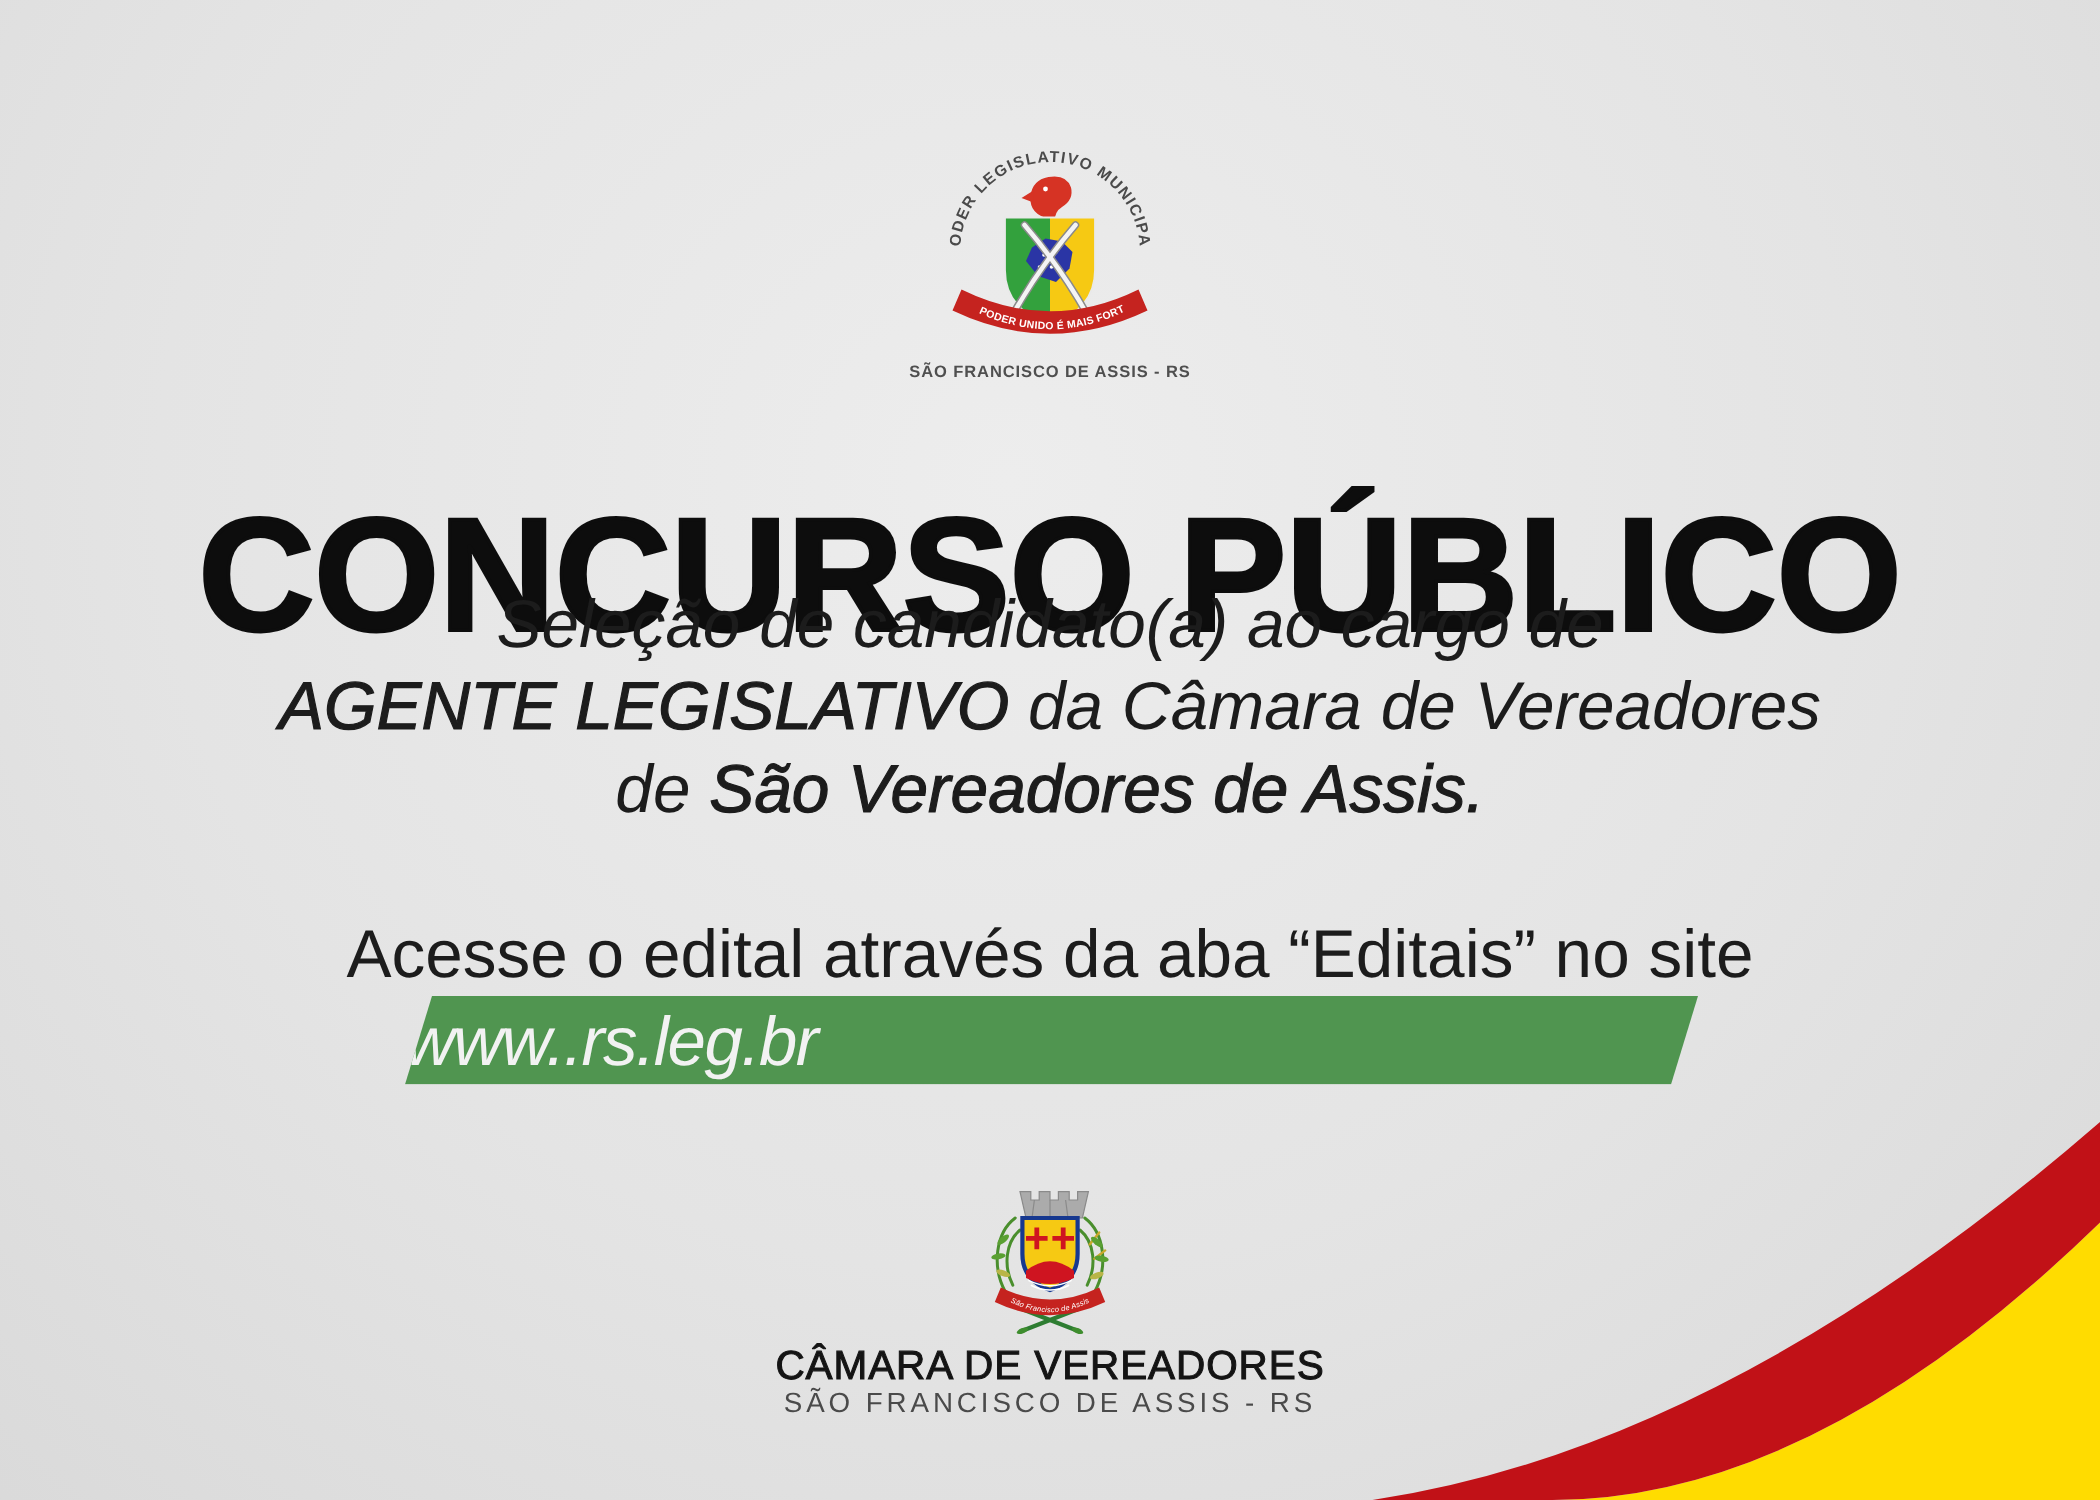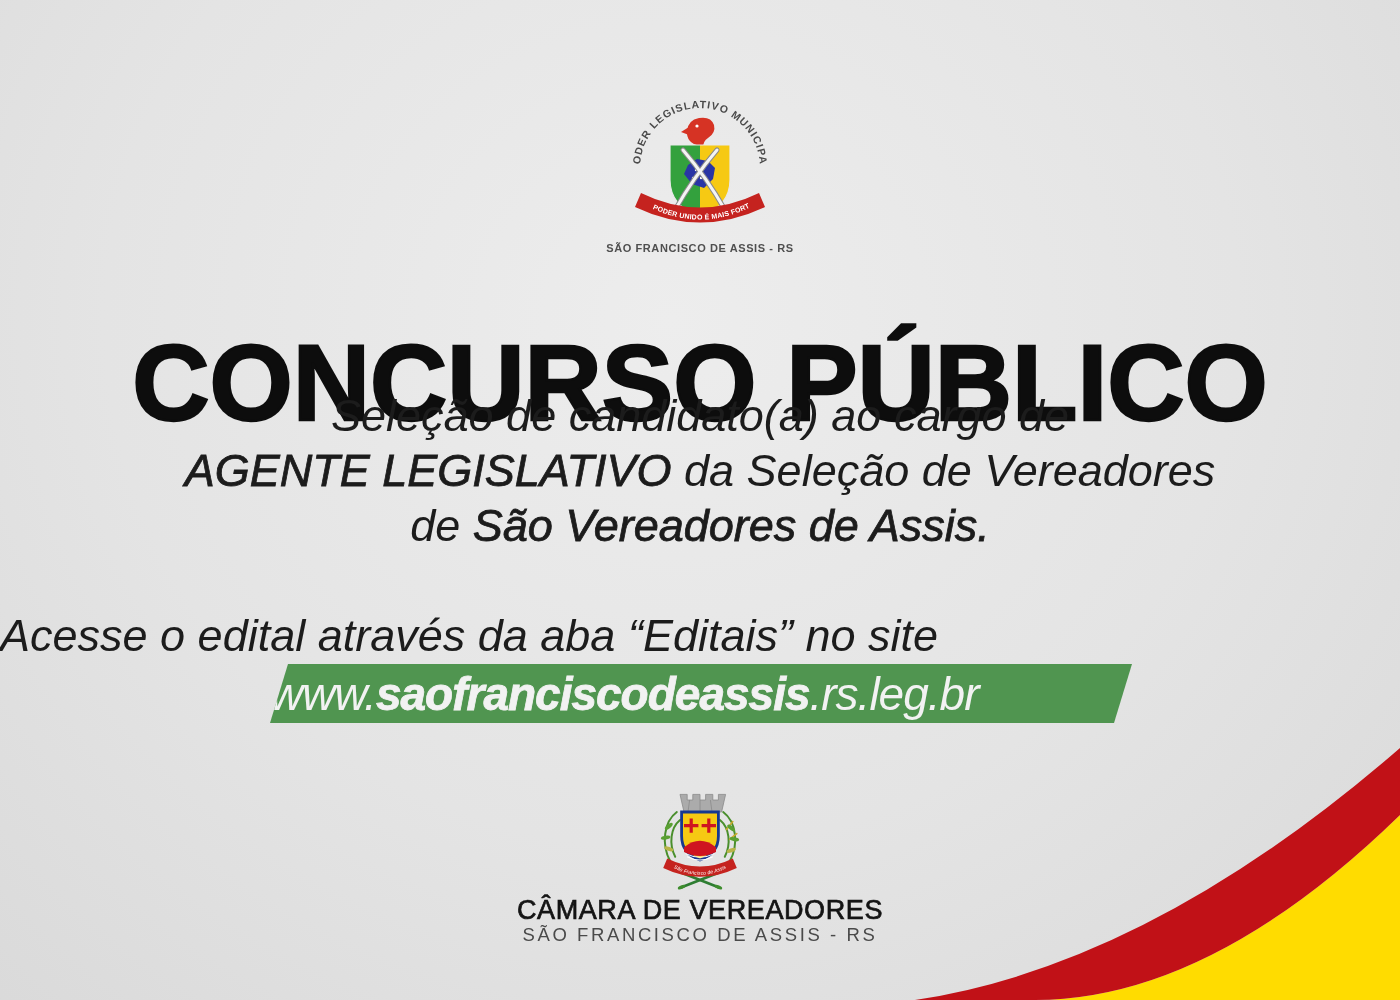--- a/index.html
+++ b/index.html
@@ -30,22 +30,22 @@
     letter-spacing:0px;-webkit-text-stroke:2.5px #0d0d0d;white-space:nowrap;
   }
   
   .subtitle{
     position:absolute;top:388px;left:0;width:1400px;text-align:center;
     font-style:italic;font-size:45px;line-height:55px;color:#1c1c1c;
   }
   .subtitle b{font-weight:normal;-webkit-text-stroke:.8px #1c1c1c;}
   
   .cta-line{
-    position:absolute;top:610px;left:0;width:1400px;text-align:left;
-    font-style:italic;font-size:45px;color:#1c1c1c;white-space:nowrap;
+    position:absolute;top:610px;left:0;width:1400px;text-align:center;
+    font-size:45px;color:#1c1c1c;white-space:nowrap;
   }
   .url-banner{
     position:absolute;left:270px;top:664px;width:862px;height:59px;
     background:#509550;
     clip-path:polygon(18px 0, 100% 0, calc(100% - 18px) 100%, 0 100%);
     display:flex;align-items:center;justify-content:flex-start;
     font-style:italic;font-size:46px;color:#f2f2f2;letter-spacing:-1px;white-space:nowrap;
   }
   .url-banner b{font-weight:bold;-webkit-text-stroke:.8px #f2f2f2;}
   
@@ -116,29 +116,28 @@
         </text>
       </g>
     </svg>
     <div class="top-logo-caption">SÃO FRANCISCO DE ASSIS - RS</div>
   </div>
 
   <h1 class="title">CONCURSO PÚBLICO</h1>
 
   <div class="subtitle">
     <div>Seleção de candidato(a) ao cargo de</div>
-    <div><b>AGENTE LEGISLATIVO</b><span> da Seleção de Vereadores</span></div>
+    <div><b>AGENTE LEGISLATIVO</b><span> da Câmara de Vereadores</span></div>
     <div><span>de </span><b>São Vereadores de Assis.</b></div>
   </div>
 
   <div class="cta-line">Acesse o edital através da aba “Editais” no site</div>
 
   <div class="url-banner">
     <span>www.</span>
-      <b>saofranciscodeassis</b>
       <span>.rs.leg.br</span>
   </div>
 
   <div class="bottom-logo">
     <svg width="120" height="124" viewBox="0 0 150 130">
       <defs>
         <path id="arcRibbonB" d="M42,100 Q75,117 108,100" fill="none"></path>
       </defs>
 
       <g fill="none" stroke="#4a8f2d" stroke-width="2.5" stroke-linecap="round">

